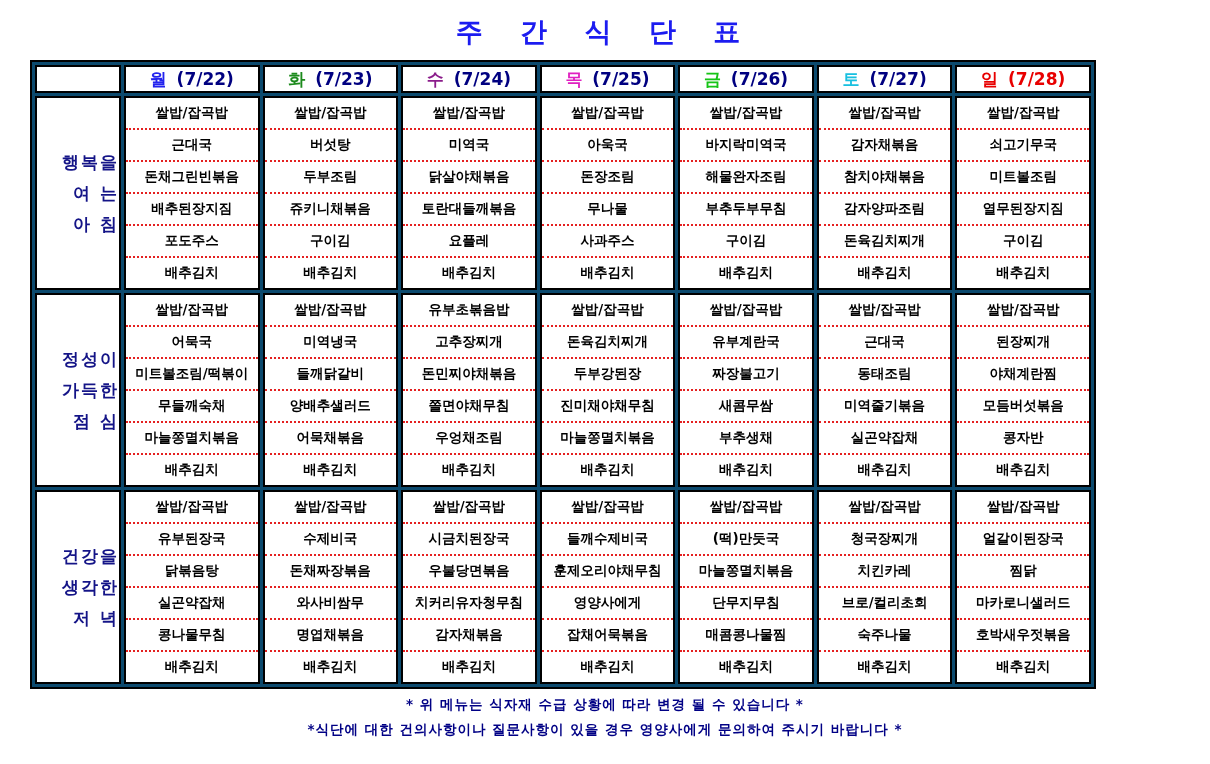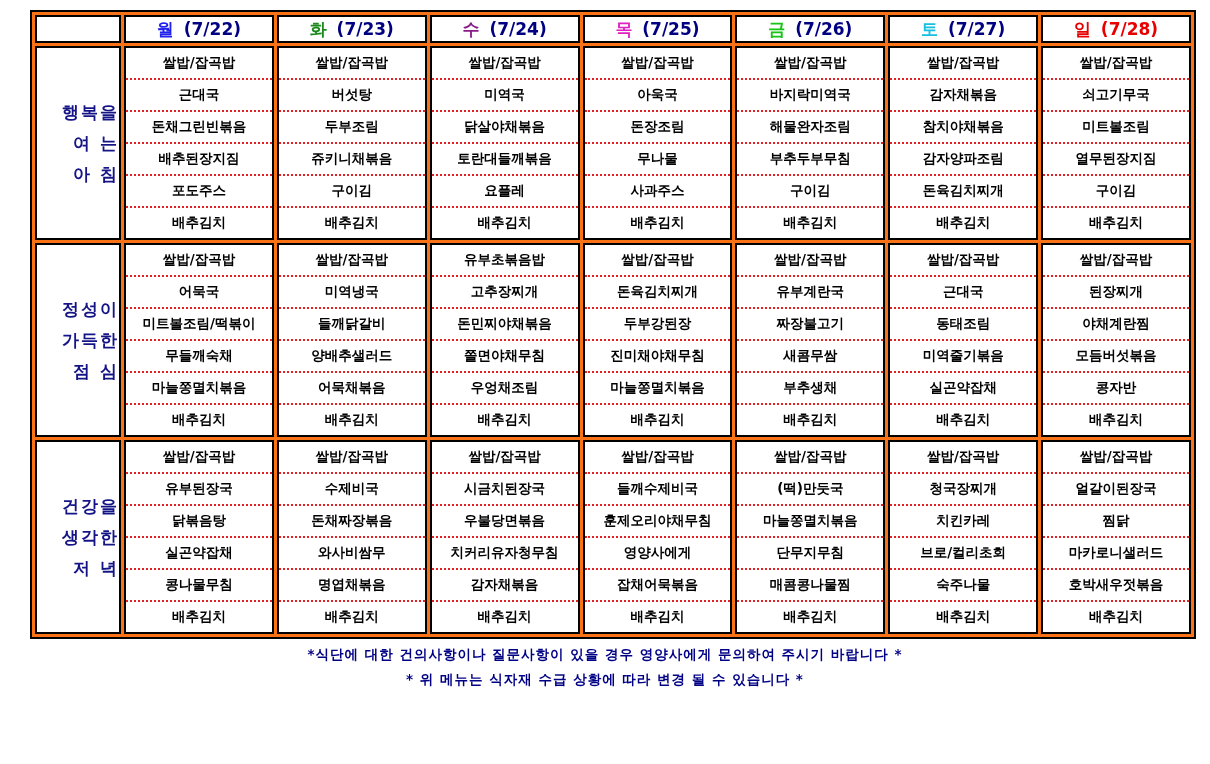--- a/index.html
+++ b/index.html
@@ -18,23 +18,23 @@
     font-weight: bold;
     color: #1c1cf0;
     letter-spacing: 14px;
   }
 
   table.menu {
     margin: 10px 5px 0 30px;
     border-collapse: separate;
     border-spacing: 3px;
     border: 2px solid #000;
-    background: #f97316;
+    background: #0c4a6e;
     table-layout: fixed;
-    width: 1166px;
+    width: 1066px;
   }
   table.menu th, table.menu td {
     border: 2px solid #000;
     background: #fff;
     padding: 0;
     vertical-align: middle;
   }
   col.c-label { width: 86px; }
 
   th.day-head {
@@ -80,20 +80,21 @@
     color: #000085;
     letter-spacing: 1px;
     margin-top: 7px;
   }
 </style>
 </head>
 <body>
 
 <div class="page">
 
+  <div class="title">주 간 식 단 표</div>
 
   <table class="menu">
     <colgroup>
       <col class="c-label">
     </colgroup>
     <thead>
       <tr>
           <th class="corner"></th>
           <th class="day-head"><span class="day-char" style="color: rgb(34, 34, 238);">월</span><span style="color: rgb(0, 0, 128);"> (7/22)</span></th>
           <th class="day-head"><span class="day-char" style="color: rgb(28, 138, 28);">화</span><span style="color: rgb(0, 0, 128);"> (7/23)</span></th>
@@ -333,17 +334,17 @@
               <div class="menu-item">마카로니샐러드</div>
               <div class="menu-item">호박새우젓볶음</div>
               <div class="menu-item">배추김치</div>
             </div>
           </td>
         </tr>
       </tbody>
   </table>
 
   <div class="footer">
+    <div class="footer-line">* 위 메뉴는 식자재 수급 상황에 따라 변경 될 수 있습니다 *</div>
     <div class="footer-line">*식단에 대한 건의사항이나 질문사항이 있을 경우 영양사에게 문의하여 주시기 바랍니다 *</div>
-    <div class="footer-line">* 위 메뉴는 식자재 수급 상황에 따라 변경 될 수 있습니다 *</div>
   </div>
 
 </div>
 
 </body></html>

